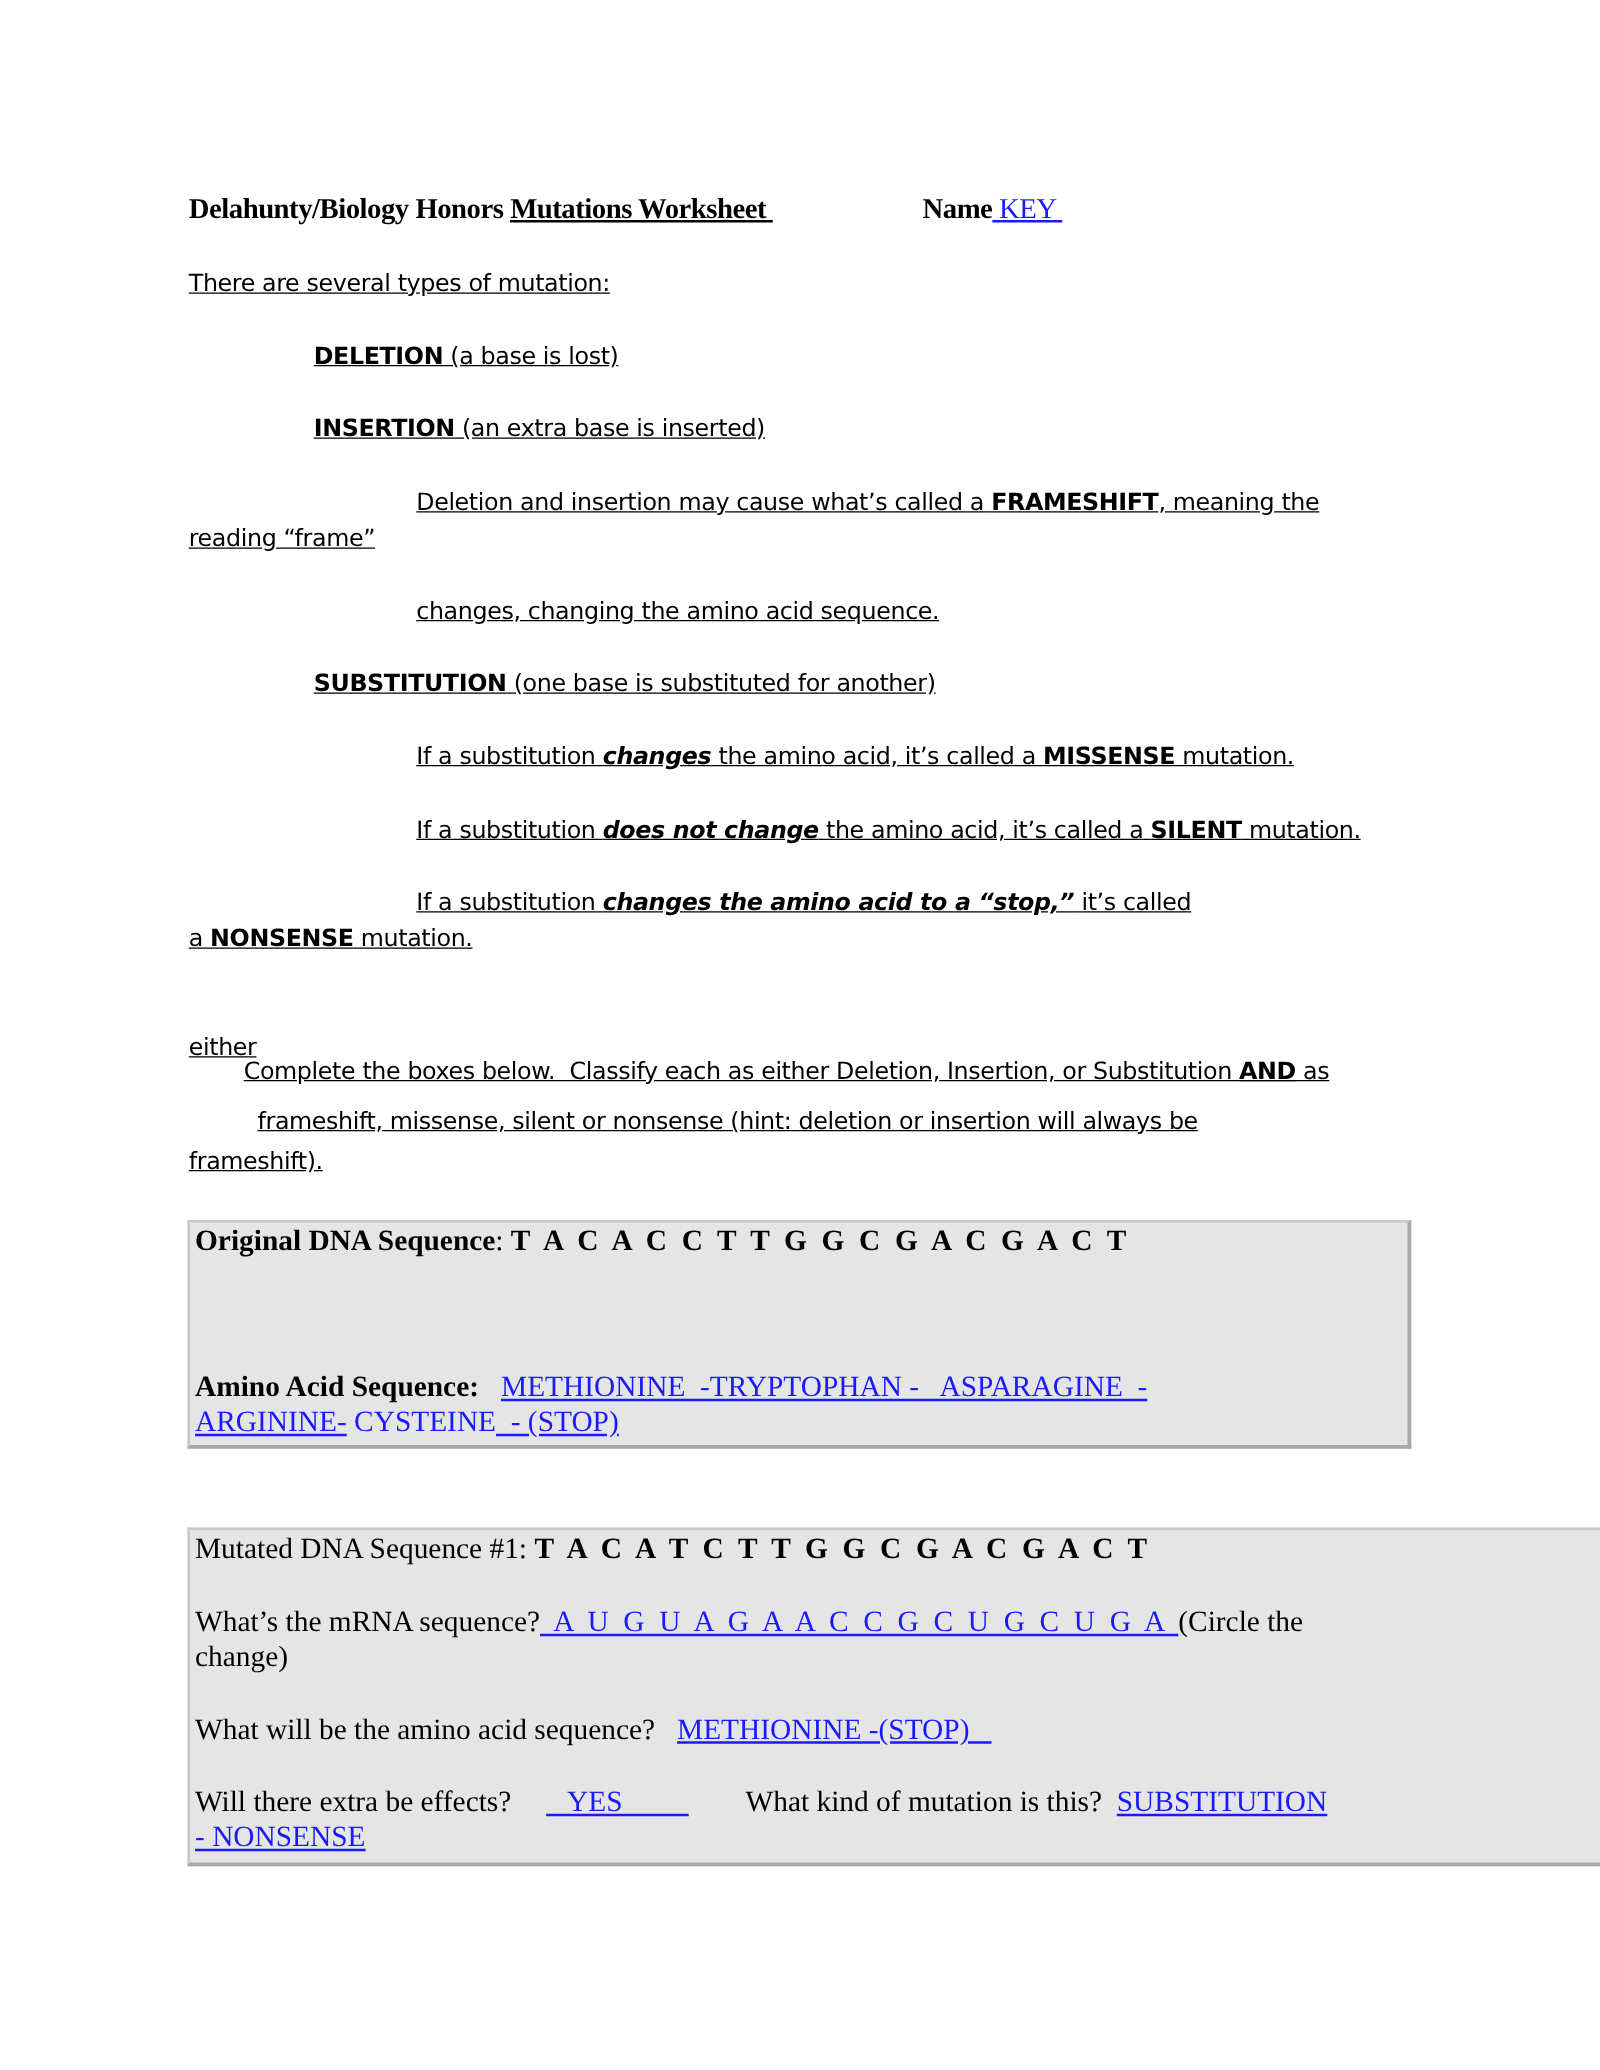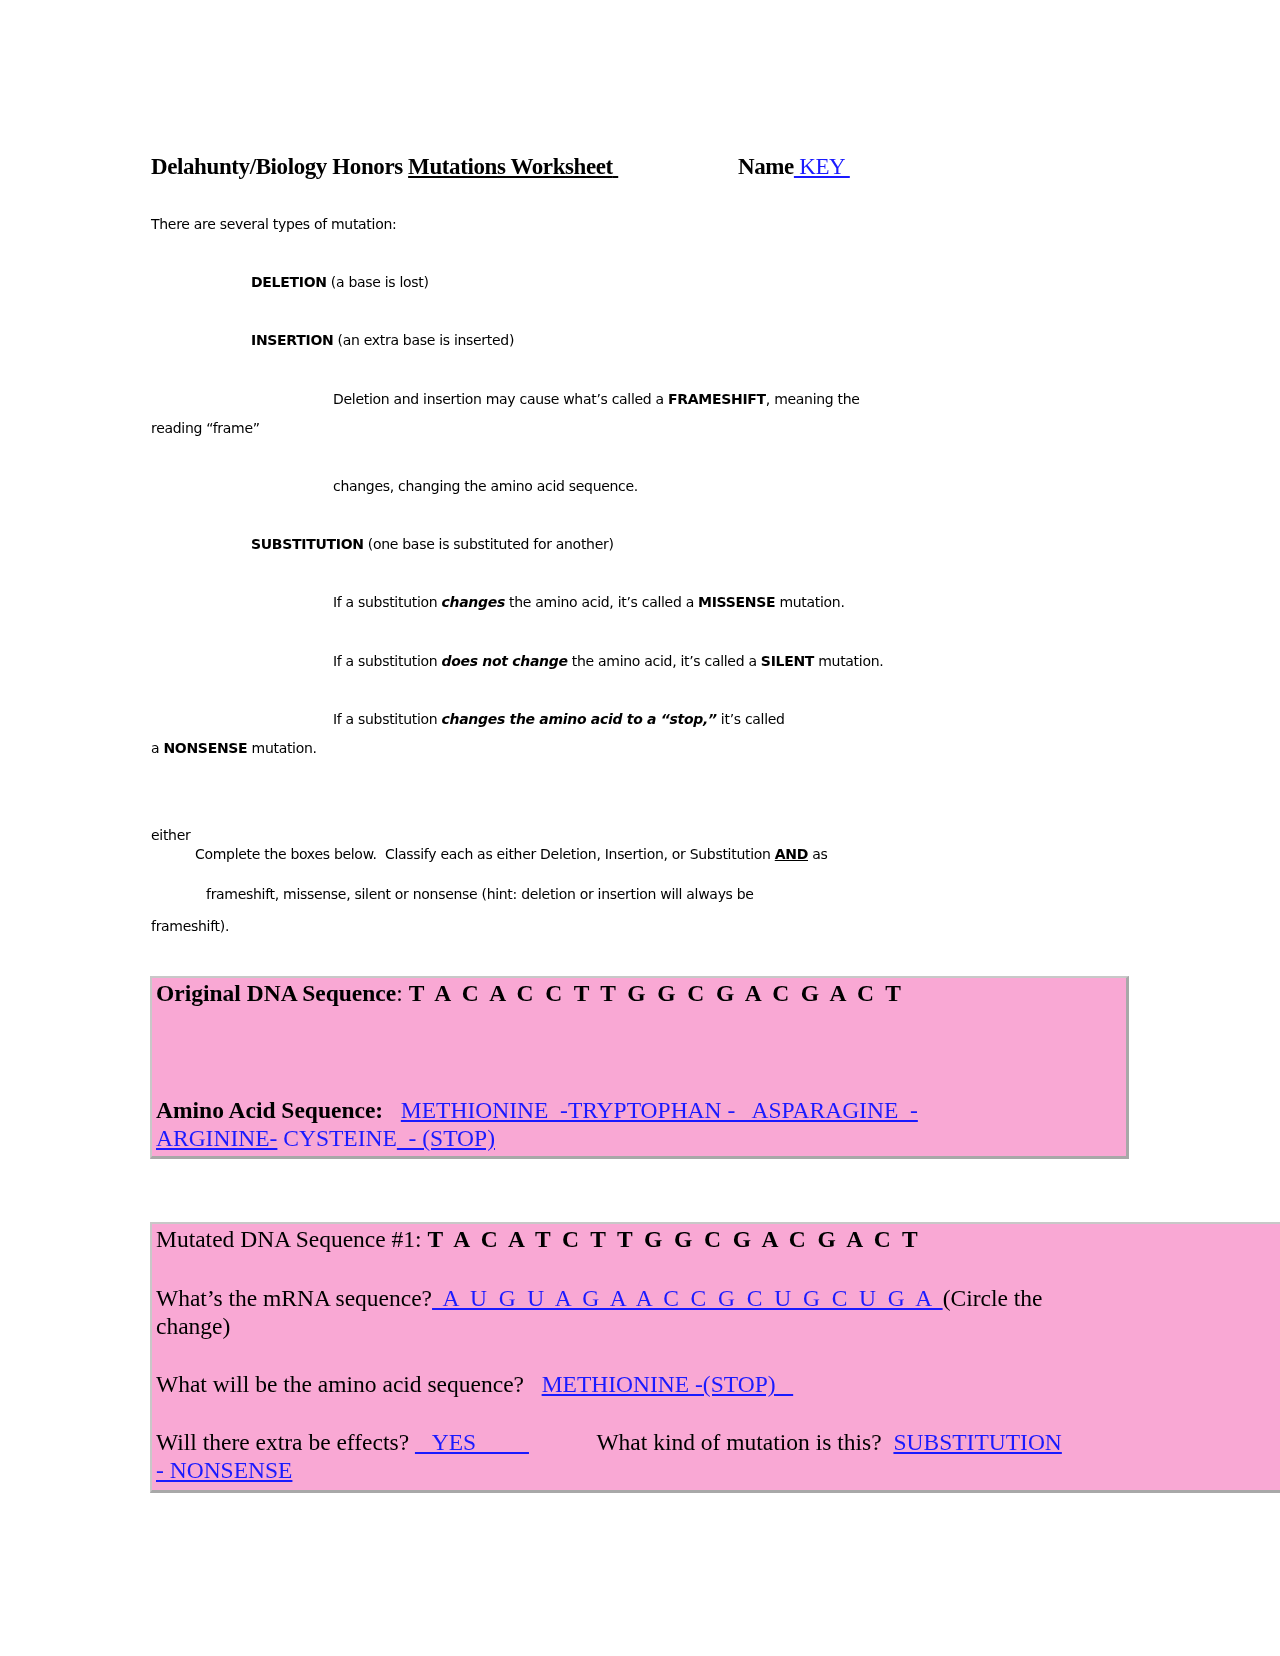--- a/index.html
+++ b/index.html
@@ -4,31 +4,31 @@
 <style>
   html, body { margin: 0; padding: 0; background: #ffffff; }
   body { width: 1280px; height: 1656px; position: relative; overflow: hidden; color: #000; }
   .abs { position: absolute; white-space: nowrap; }
   .serif { font-family: "Liberation Serif", "DejaVu Serif", serif; }
   .sans { font-family: "DejaVu Sans", "Liberation Sans", sans-serif; }
   .title { font-size: 23px; font-weight: bold; letter-spacing: -0.4px; }
   .u { text-decoration: underline; }
   .ans { color: #1a1aff; text-decoration: underline; }
   .ans-plain { color: #1a1aff; }
-  .body { font-size: 14px; letter-spacing: -0.3px; }
+  .body { font-size: 19px; letter-spacing: -0.3px; text-decoration: underline; }
   .b { font-weight: bold; }
   .bi { font-weight: bold; font-style: italic; }
   .box {
     position: absolute;
     border-top: 2px solid #c8c8c8;
     border-left: 2px solid #c8c8c8;
     border-right: 3px solid #a8a8a8;
     border-bottom: 3px solid #a8a8a8;
     box-sizing: border-box;
-    background: #f9a8d4;
+    background: #e5e5e5;
     font-family: Liberation Serif, serif;
   }
   .boxline { position: absolute; left: 4px; font-size: 23.5px; white-space: nowrap; }
   .seq { letter-spacing: 0px; word-spacing: 0; }
 </style>
 </head>
 <body>
 
 <div class="abs serif title" style="left:151px; top:154px;">
   <span>Delahunty/Biology Honors </span><span class="u">Mutations Worksheet</span><span class="u">&nbsp;</span>
@@ -96,18 +96,18 @@
     <span style="white-space:pre;">Mutated DNA Sequence #1: </span><span class="b seq" style="white-space:pre;">T  A  C  A  T  C  T  T  G  G  C  G  A  C  G  A  C  T</span>
   </div>
   <div class="boxline" style="top:61px;">
     <span>What’s the mRNA sequence?</span><span class="ans seq" style="white-space:pre;">  A  U  G  U  A  G  A  A  C  C  G  C  U  G  C  U  G  A  </span><span>(Circle the</span>
   </div>
   <div class="boxline" style="top:89px;">change)</div>
   <div class="boxline" style="top:147px;">
     <span>What will be the amino acid sequence?</span><span>&nbsp;&nbsp;&nbsp;</span><span class="ans" style="white-space:pre;">METHIONINE -(STOP)   </span>
   </div>
   <div class="boxline" style="top:205px;">
-    <span>Will there extra be effects?</span><span>&nbsp;</span><span class="ans" style="white-space:pre; display:inline-block; min-width:158px;">   YES         </span><span>&nbsp;&nbsp;&nbsp;&nbsp;</span><span>What kind of mutation is this?</span><span>&nbsp;&nbsp;</span><span class="ans">SUBSTITUTION</span>
+    <span>Will there extra be effects?</span><span>&nbsp;</span><span class="ans" style="white-space:pre; display:inline-block; min-width:158px;text-align:center;">   YES         </span><span>&nbsp;&nbsp;&nbsp;&nbsp;</span><span>What kind of mutation is this?</span><span>&nbsp;&nbsp;</span><span class="ans">SUBSTITUTION</span>
   </div>
   <div class="boxline" style="top:233px;">
     <span class="ans">- NONSENSE</span>
   </div>
 </div>
 
 </body></html>

